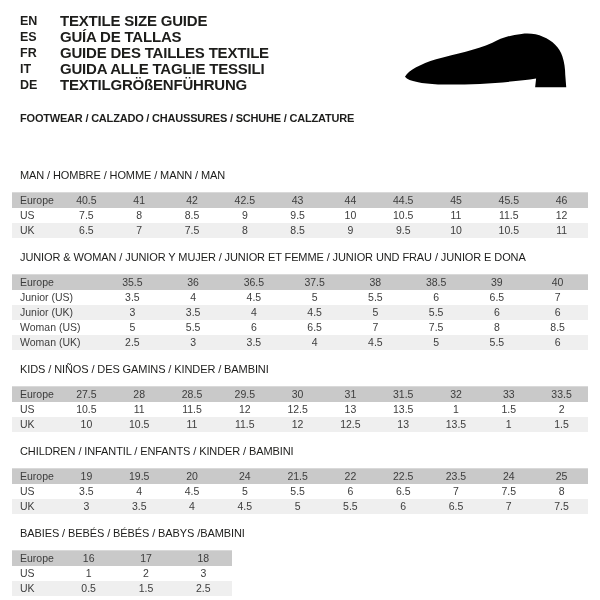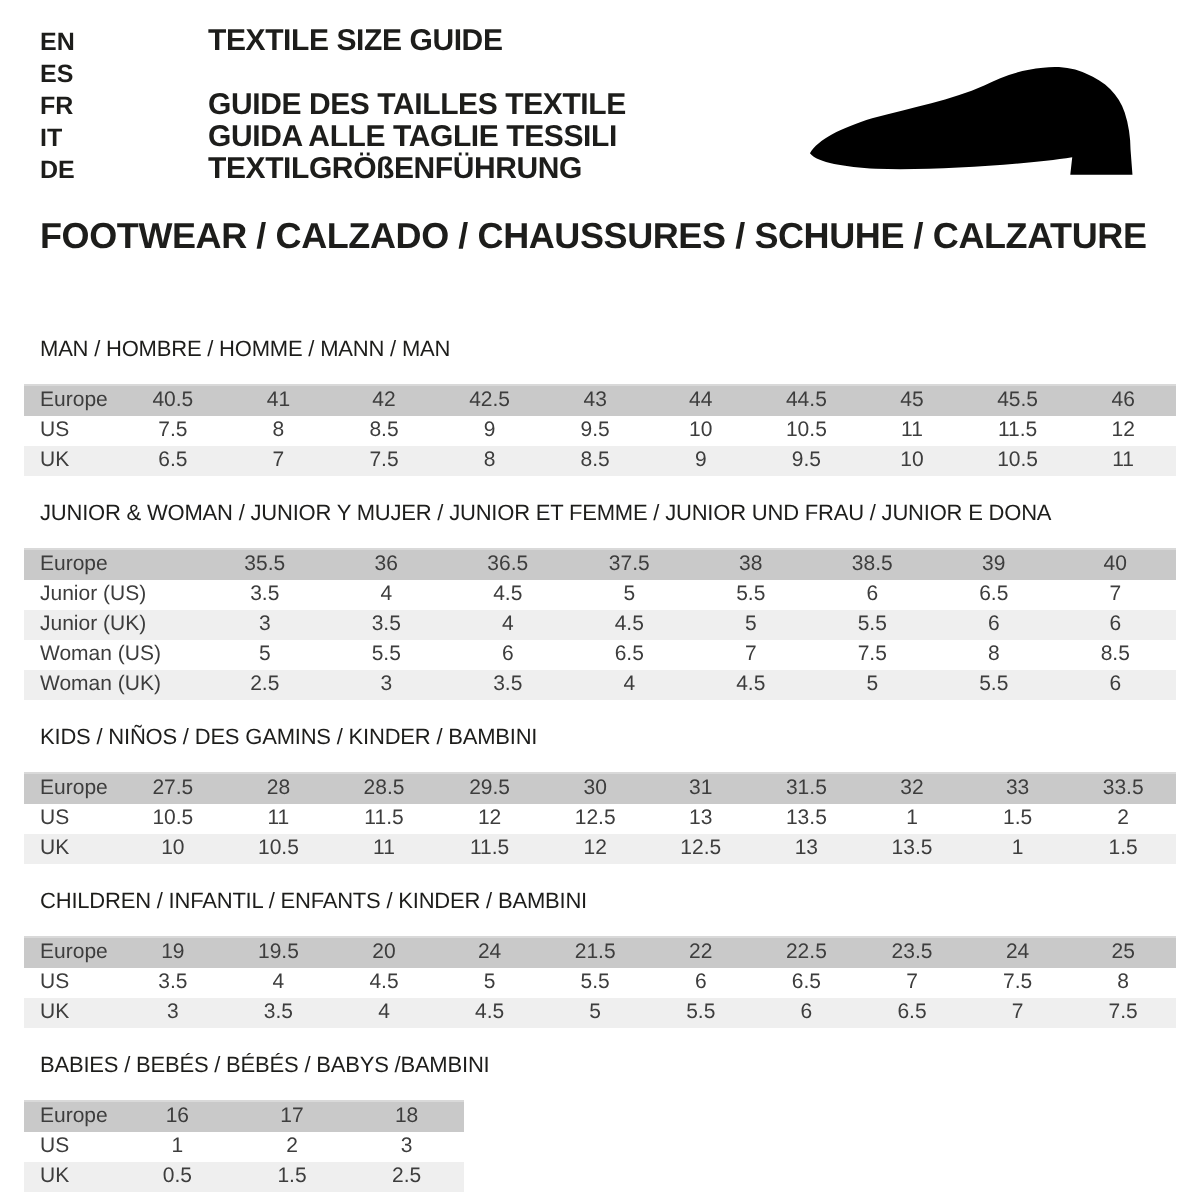--- a/index.html
+++ b/index.html
@@ -10,21 +10,21 @@
     position: relative;
     width: 600px;
     height: 600px;
     background: #ffffff;
     padding: 0 12px;
     overflow: hidden;
   }
 
   
   .lang-block { margin: 13px 0 0 8px; }
-  .lang-row { display: flex; height: 16px; line-height: 16px; gap: 44px; }
+  .lang-row { display: flex; height: 16px; line-height: 16px; }
   .lang-code {
     width: 40px;
     font-weight: bold;
     font-size: 12.5px;
     color: var(--title-text, #1d1d1b);
   }
   .lang-text {
     font-weight: bold;
     font-size: 15px;
     color: var(--title-text, #1d1d1b);
@@ -39,21 +39,21 @@
     width: 182px;
     height: 68px;
   }
   .shoe svg { display: block; width: 100%; height: 100%; }
   .shoe path { fill: var(--shoe, #000000); }
 
   
   .category-line {
     margin: 18px 0 0 8px;
     font-weight: bold;
-    font-size: 18px;
+    font-size: 11px;
     line-height: 14px;
     color: var(--title-text, #1d1d1b);
     letter-spacing: -0.2px;
   }
 
   
   .sections { margin-top: 44px; }
   .size-section + .size-section { margin-top: 13px; }
 
   .section-title {
@@ -97,20 +97,21 @@
 
 <div class="page">
 
   <div class="lang-block">
     <div class="lang-row">
       <span class="lang-code">EN</span>
       <span class="lang-text">TEXTILE SIZE GUIDE</span>
     </div>
     <div class="lang-row">
       <span class="lang-code">ES</span>
+      <span class="lang-text">GUÍA DE TALLAS</span>
     </div>
     <div class="lang-row">
       <span class="lang-code">FR</span>
       <span class="lang-text">GUIDE DES TAILLES TEXTILE</span>
     </div>
     <div class="lang-row">
       <span class="lang-code">IT</span>
       <span class="lang-text">GUIDA ALLE TAGLIE TESSILI</span>
     </div>
     <div class="lang-row">

